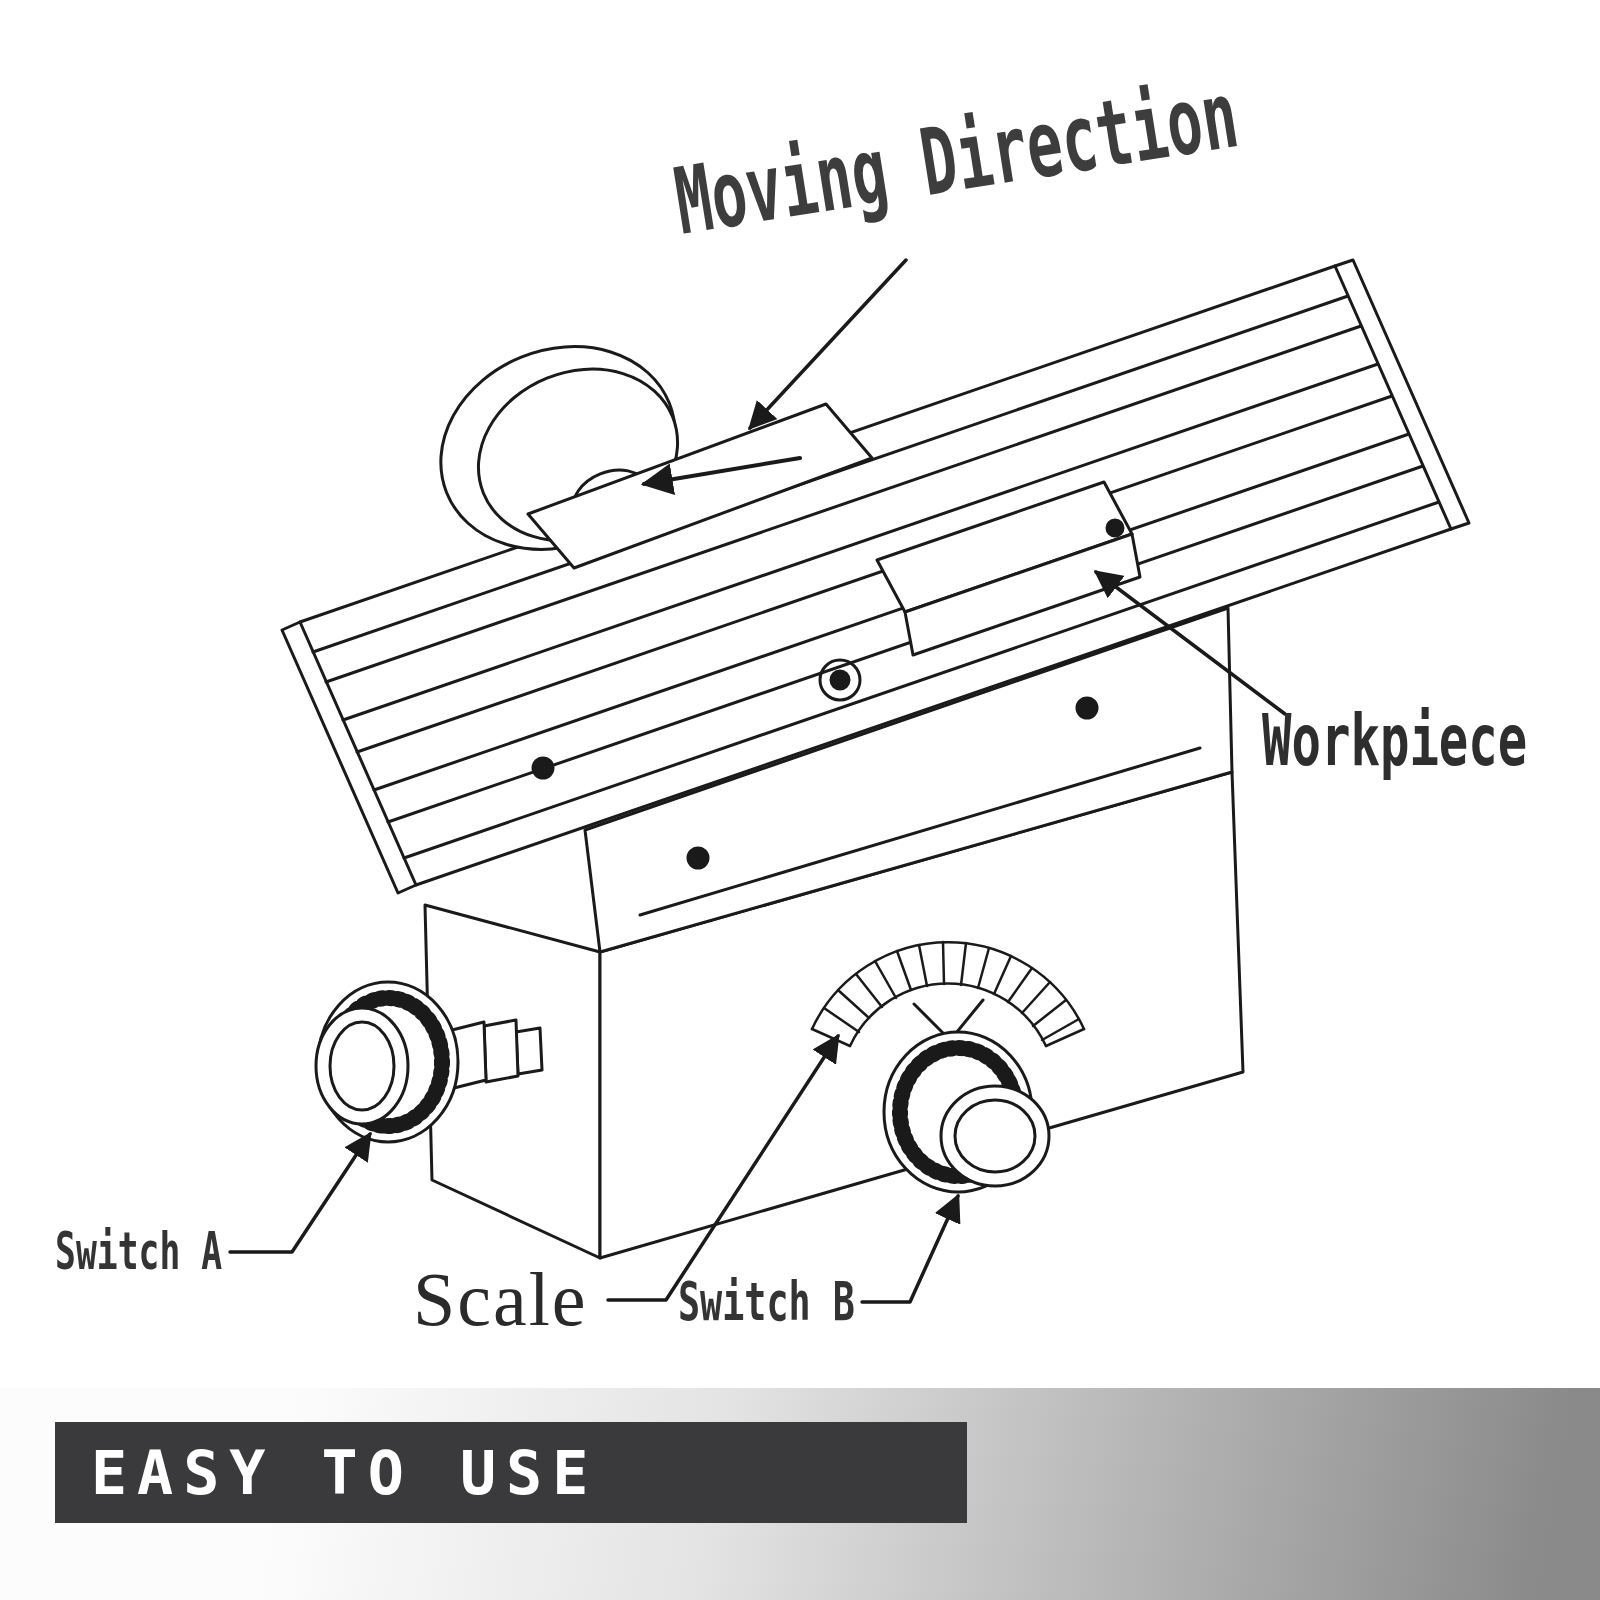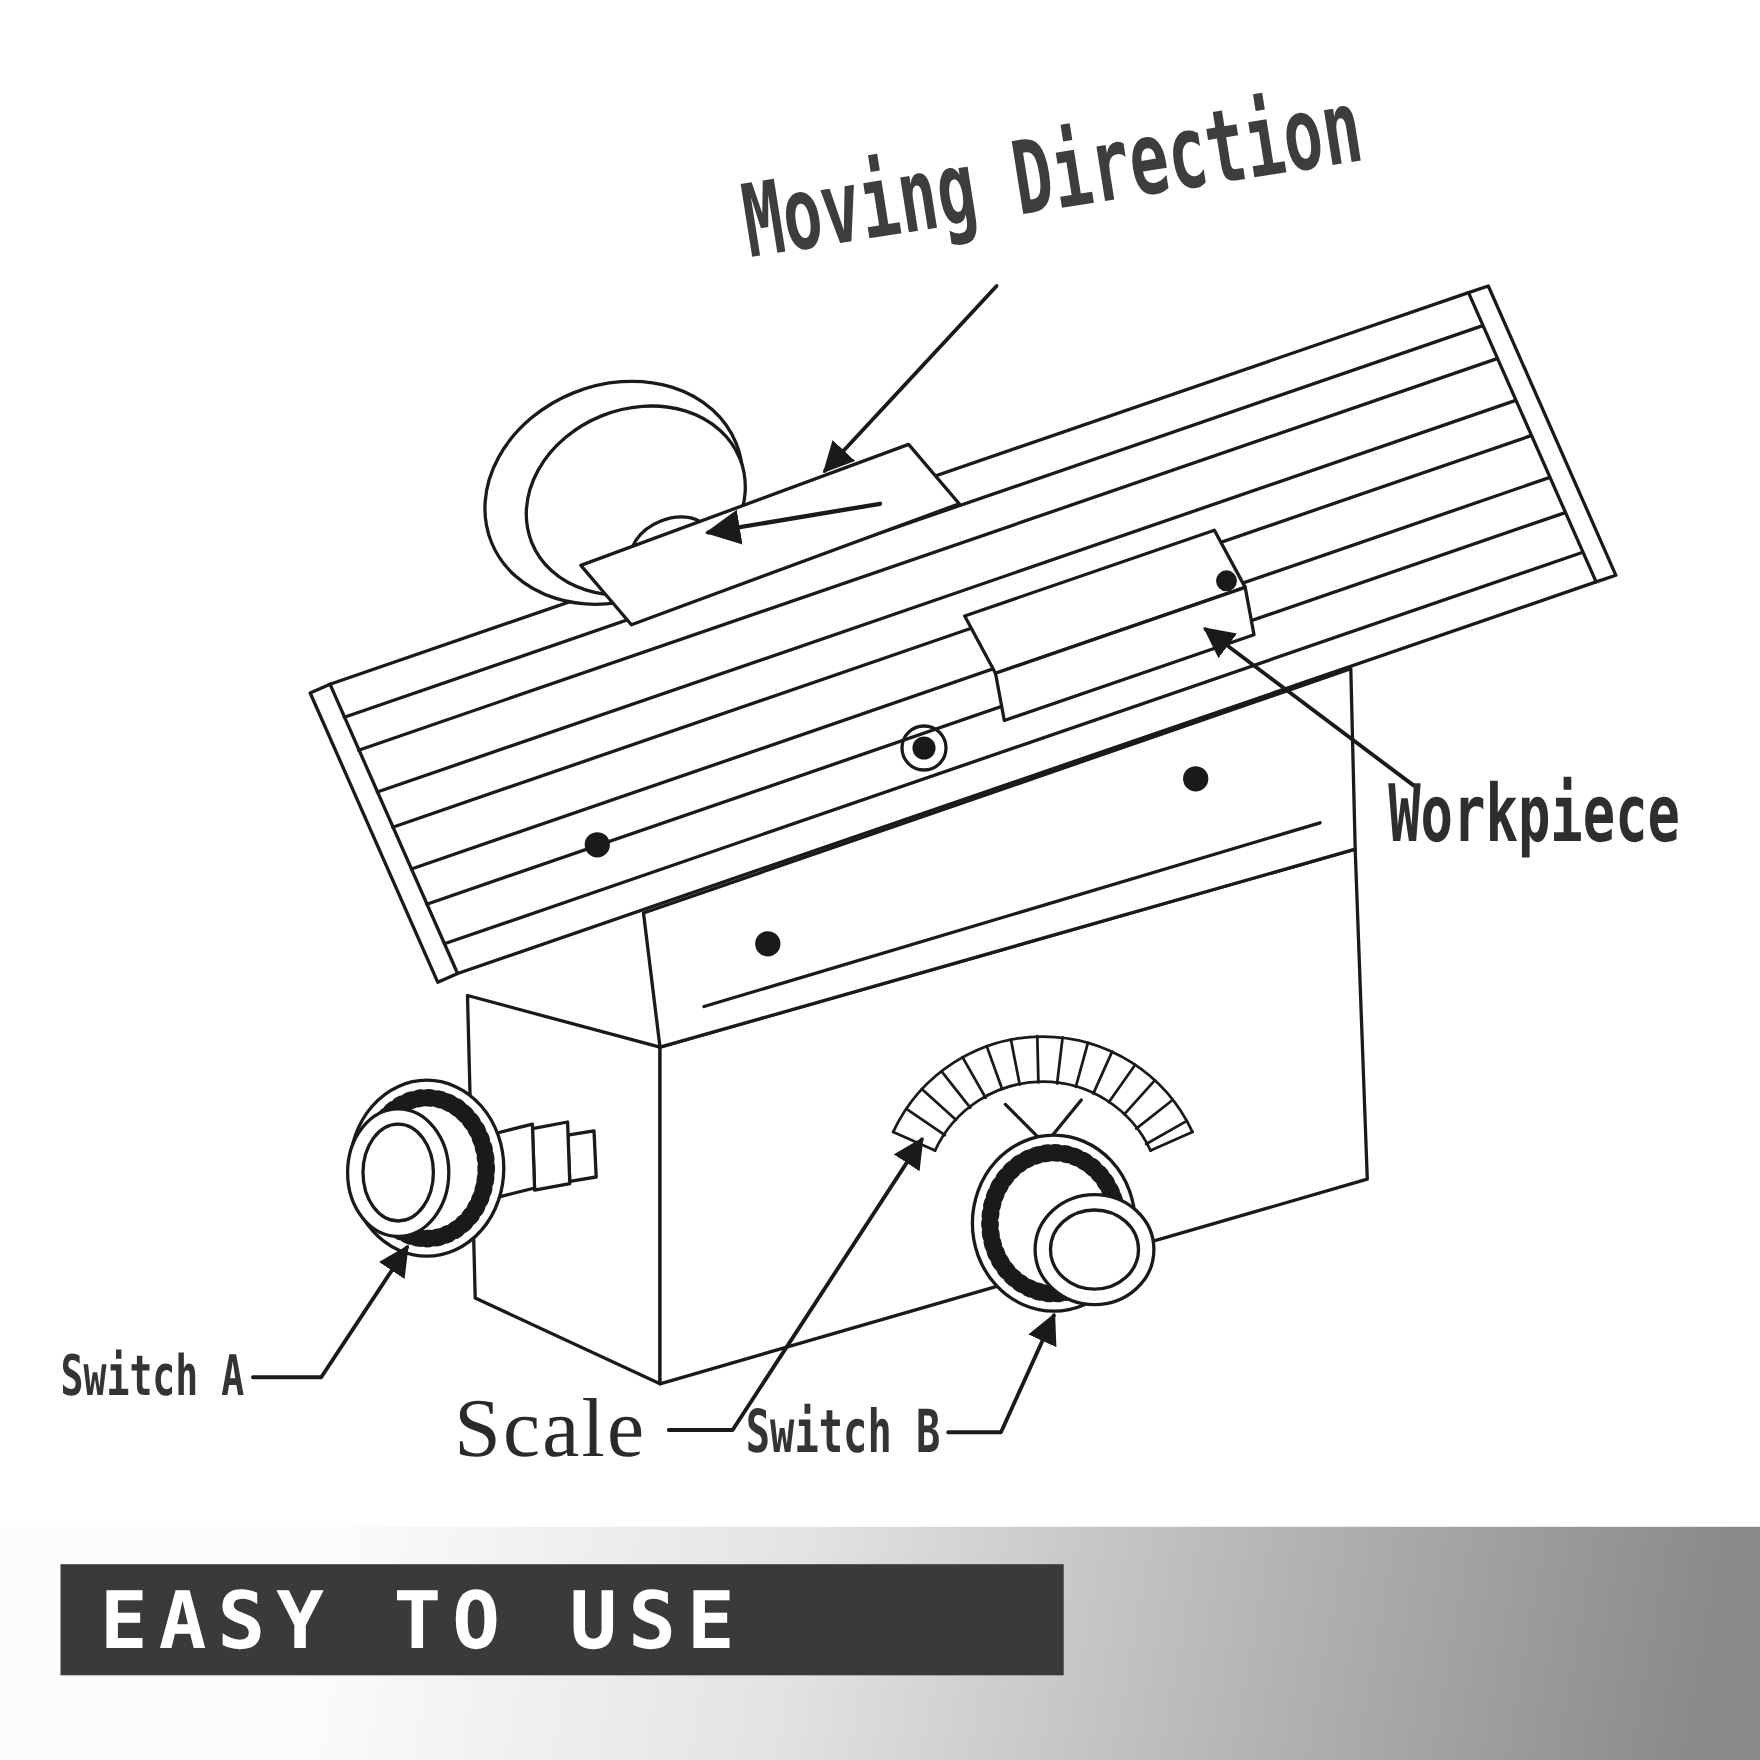--- a/index.html
+++ b/index.html
@@ -10,21 +10,21 @@
   .lbl-moving{left:668px;top:150px;font-size:92px;transform:rotate(-9deg) scaleX(0.64);color:#3d3d3d;}
   .lbl-workpiece{left:1262px;top:698px;font-size:72px;transform:scaleX(0.68);color:#2e2e2e;}
   .lbl-switcha{left:55px;top:1222px;font-size:51px;transform:scaleX(0.68);}
   .lbl-switchb{left:678px;top:1270px;font-size:54px;transform:scaleX(0.68);}
   .lbl-scale{left:413px;top:1256px;font-size:76px;font-weight:400;letter-spacing:2px;
              font-family:"Liberation Serif","DejaVu Serif",serif;color:#2a2a2a;}
   .band{position:absolute;left:0;top:1388px;width:1600px;height:212px;
         background:linear-gradient(100deg,#fcfcfc 18%,#e3e3e3 45%,#b3b3b3 72%,#8a8a8a 96%);}
   .banner{position:absolute;left:55px;top:1422px;width:912px;height:101px;background:#3a3a3c;
           display:flex;align-items:center;padding-left:36px;box-sizing:border-box;}
-  .banner span{color:#ffffff;font-size:72px;font-weight:bold;letter-spacing:10px;white-space:nowrap;}
+  .banner span{color:#ffffff;font-size:60px;font-weight:bold;letter-spacing:10px;white-space:nowrap;}
 </style>
 </head>
 <body>
 
 <div class="canvas">
 
   <svg width="1600" height="1600" viewBox="0 0 1600 1600" fill="none" stroke="#1a1a1a" stroke-width="3" stroke-linecap="round" stroke-linejoin="round">
     <defs>
       <marker id="arw" viewBox="0 0 10 10" refX="9" refY="5" markerWidth="8" markerHeight="8" orient="auto-start-reverse">
         <path d="M0,0 L10,5 L0,10 z" fill="#1a1a1a" stroke="none"></path>

